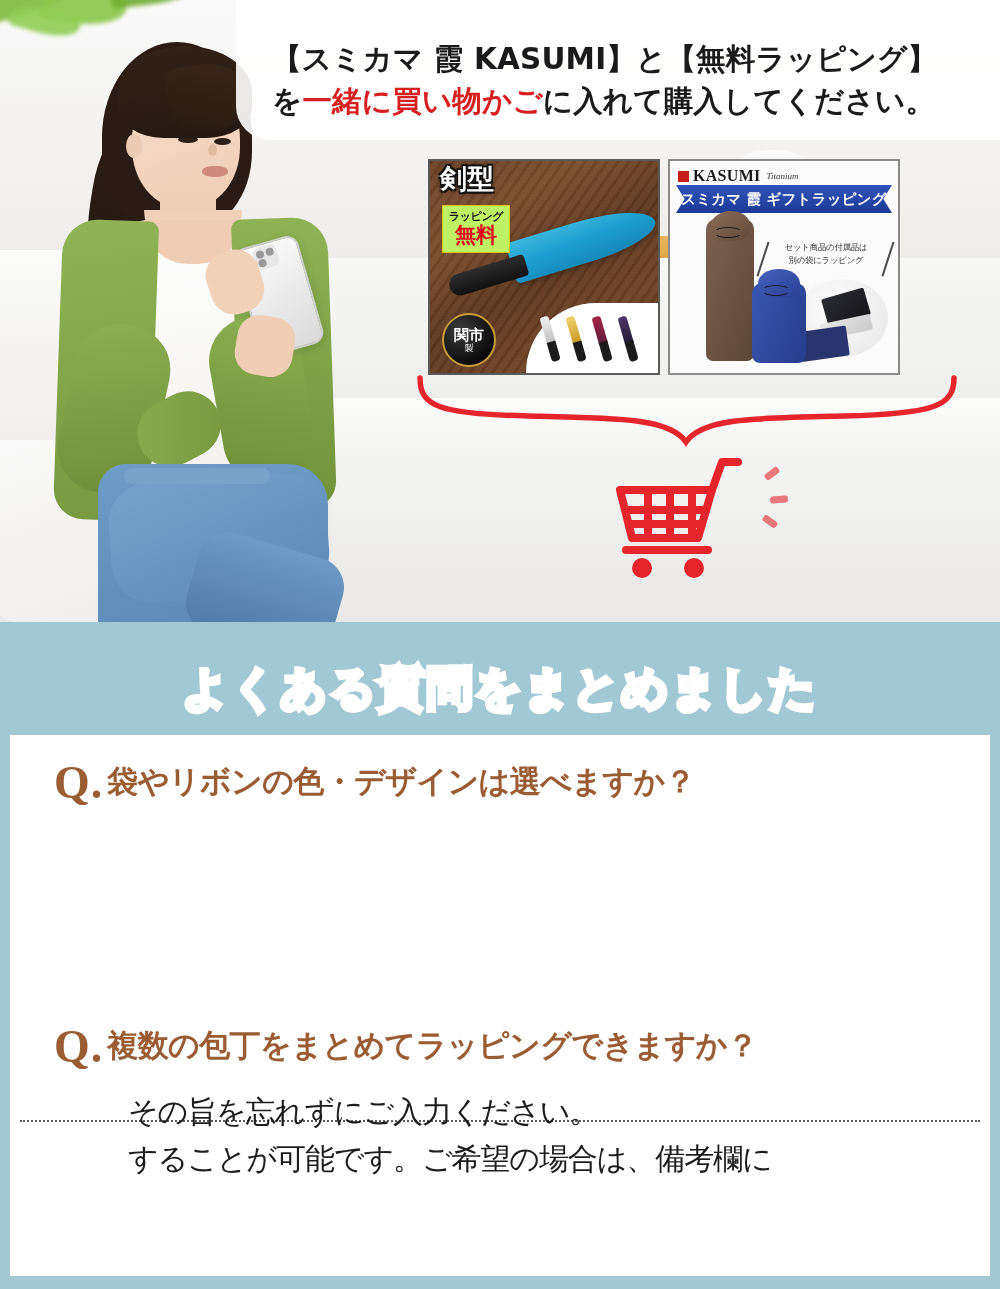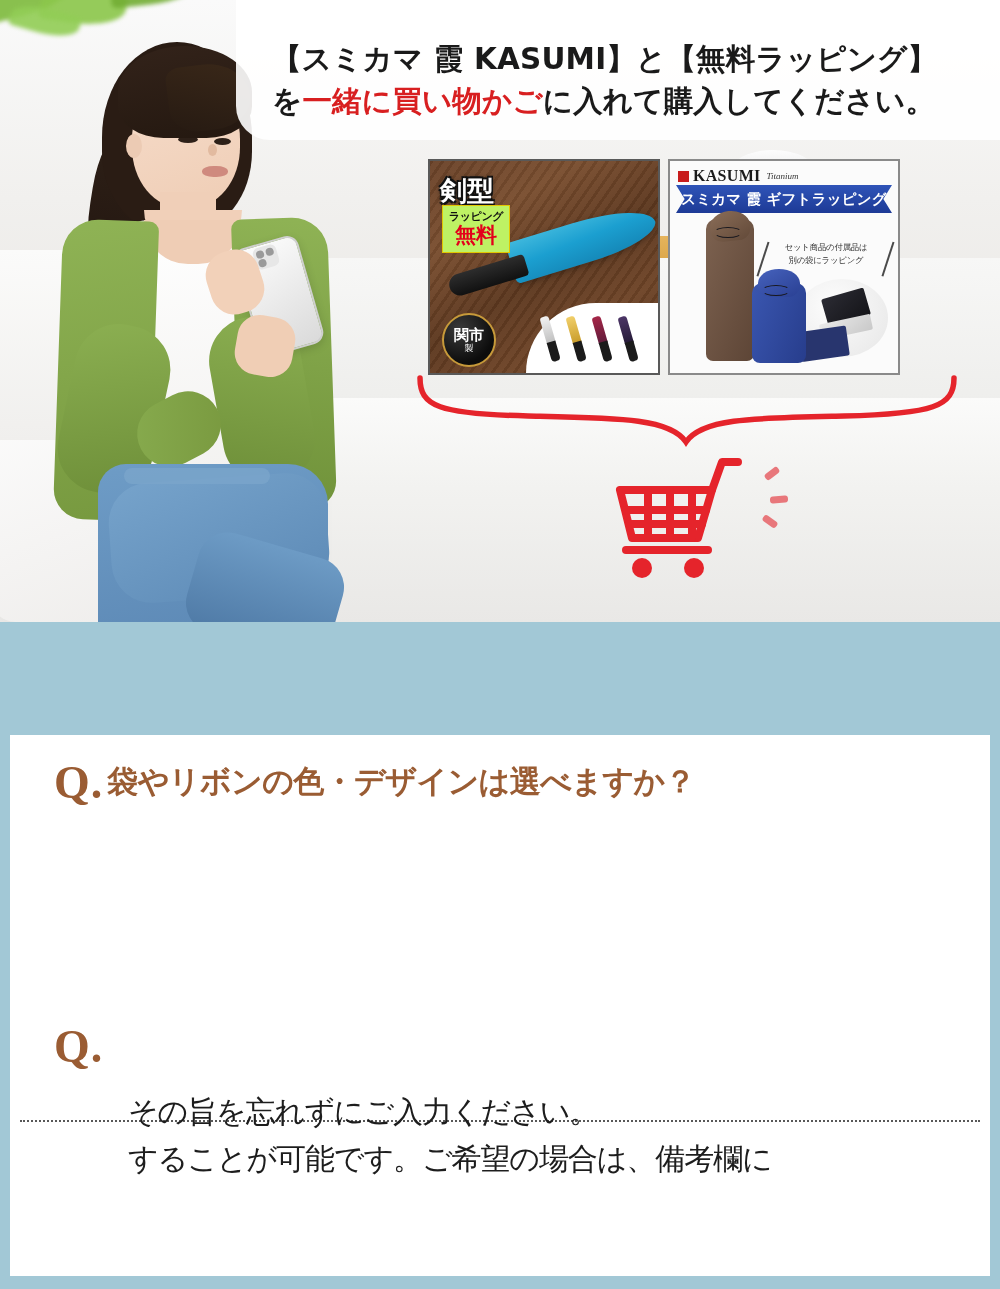--- a/index.html
+++ b/index.html
@@ -116,21 +116,21 @@
     background:linear-gradient(148deg,#6b4329 0%,#7a4e2f 26%,#5d381f 52%,#6e4427 74%,#4f2e1a 100%);}
   .wood-grain{position:absolute;left:0;top:0;width:100%;height:100%;
     background:repeating-linear-gradient(125deg,rgba(0,0,0,.11) 0 3px,rgba(255,255,255,.05) 3px 9px);
     opacity:.65;}
   .blade{position:absolute;left:78px;top:60px;width:150px;height:42px;
     background:linear-gradient(175deg,#3fb8dd 0%,#1b9fd0 45%,#1484b4 100%);
     border-radius:2px 70% 62% 6px;transform:rotate(-17deg);
     box-shadow:0 2px 6px rgba(0,0,0,.3);}
   .handle{position:absolute;left:18px;top:104px;width:80px;height:22px;border-radius:11px 4px 4px 11px;
     background:linear-gradient(180deg,#2d2d2d,#111);transform:rotate(-17deg);}
-  .kentype{position:absolute;left:10px;top:12px;font-size:27px;font-weight:700;color:#ffffff;
+  .kentype{position:absolute;left:10px;top:0;font-size:27px;font-weight:700;color:#ffffff;
     font-family:"DejaVu Sans","Liberation Sans",sans-serif;
     text-shadow:-1.6px -1.6px 0 #111,1.6px -1.6px 0 #111,-1.6px 1.6px 0 #111,1.6px 1.6px 0 #111,0 0 5px #111;}
   .badge{position:absolute;left:12px;top:44px;width:66px;height:46px;background:#bef264;
     border:1px solid #e2c600;display:flex;flex-direction:column;align-items:center;justify-content:center;}
   .badge-top{font-size:11px;font-weight:700;color:#111;line-height:1;letter-spacing:-.4px;
     font-family:"DejaVu Sans","Liberation Sans",sans-serif;}
   .badge-bot{font-size:21px;font-weight:700;color:#e3001b;line-height:1.05;margin-top:2px;
     font-family:"DejaVu Sans","Liberation Sans",sans-serif;}
   .seal{position:absolute;left:12px;top:152px;width:50px;height:50px;border-radius:50%;
     background:radial-gradient(circle at 32% 28%,#3a3a3a,#0c0c0c 70%);
@@ -365,37 +365,39 @@
       </g>
       <circle cx="30" cy="116" r="10" fill="#e5242b"></circle>
       <circle cx="82" cy="116" r="10" fill="#e5242b"></circle>
     </svg>
     <div class="spark" style="left:764px;top:470px;width:16px;height:7px;transform:rotate(-38deg);"></div>
     <div class="spark" style="left:770px;top:496px;width:18px;height:7px;transform:rotate(-4deg);"></div>
     <div class="spark" style="left:762px;top:518px;width:16px;height:7px;transform:rotate(36deg);"></div>
   </div>
 
   <div class="faq">
+    <div class="faq-title">よくある質問をまとめました</div>
 
     <div class="faq-card">
 
       <div class="qa qa1">
         <div class="q-row">
           <span class="q-mark">Q</span>
           <span class="q-dot">.</span>
           <span class="q-text">袋やリボンの色・デザインは選べますか？</span>
         </div>
       </div>
 
       <div class="divider"></div>
 
       <div class="qa qa2">
         <div class="q-row">
           <span class="q-mark">Q</span>
           <span class="q-dot">.</span>
+          <span class="q-text">複数の包丁をまとめてラッピングできますか？</span>
         </div>
         <div class="a-text">
           <div>その旨を忘れずにご入力ください。</div>
           <div>することが可能です。ご希望の場合は、備考欄に</div>
         </div>
       </div>
 
     </div>
   </div>
 

